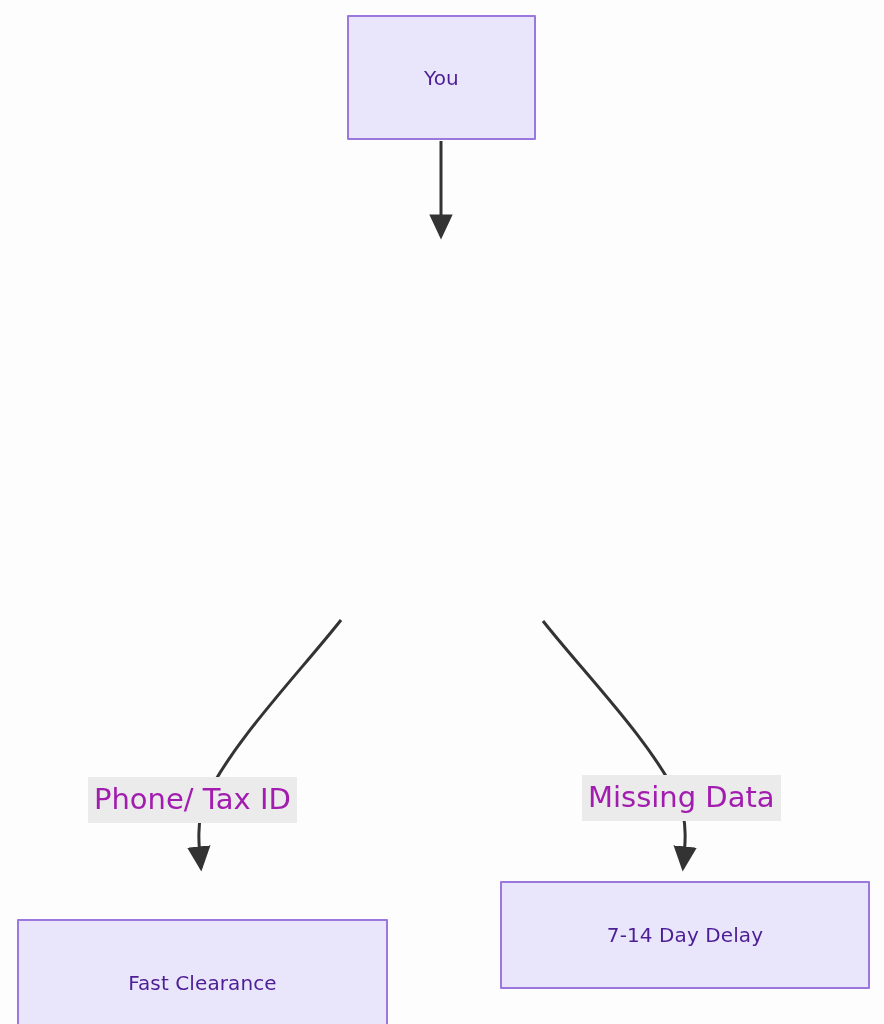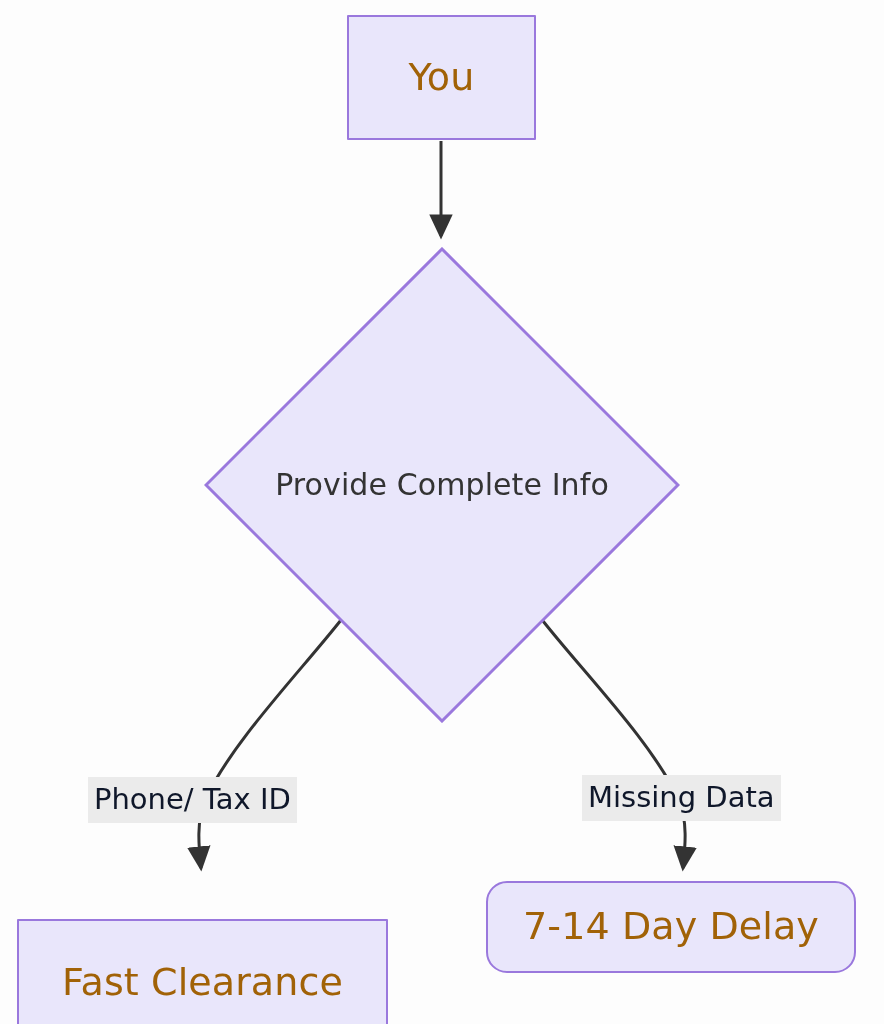--- a/index.html
+++ b/index.html
@@ -36,47 +36,46 @@
     position: absolute;
     box-sizing: border-box;
     background: #e9e6fb;
     border: 2px solid #9a78dd;
     border-radius: 1px;
     display: flex;
     align-items: center;
     justify-content: center;
   }
   .node-rect .node-label {
-    color: #a16207;
-    font-size: 38px;
+    color: #4c1d95;
+    font-size: 20px;
     line-height: 1.2;
     letter-spacing: 0.1px;
     white-space: nowrap;
     text-align: left;
   }
 
   #node-you {
     left: 347px;
     top: 15px;
     width: 189px;
     height: 125px;
   }
   #node-fast-clearance {
     left: 17px;
     top: 881px;
     width: 371px;
     height: 128px;
     margin-top: 38px;
   }
   #node-delay {
-    left: 486px;
+    left: 500px;
     top: 881px;
     width: 370px;
-    height: 92px;
-    border-radius: 21px;
+    height: 108px;
   }
 
   
   #node-decision {
     position: absolute;
     left: 204px;
     top: 247px;
     width: 476px;
     height: 476px;
   }
@@ -100,21 +99,21 @@
     font-size: 30px;
     line-height: 1.2;
     white-space: nowrap;
     letter-spacing: 0.1px;
   }
 
   
   .edge-label {
     position: absolute;
     background: #ebebeb;
-    color: #0f172a;
+    color: #a21caf;
     font-size: 29px;
     line-height: 1.25;
     white-space: nowrap;
     padding: 4px 6px 6px 6px;
     text-align: center;
   }
   #edge-label-left {
     left: 88px;
     top: 777px;
   }
@@ -139,26 +138,20 @@
 
     <path d="M341,620 C300,672 232,742 205,800 C196,822 199,848 201,868" fill="none" stroke="#333333" stroke-width="3" marker-end="url(#arrowhead)"></path>
 
     <path d="M543,621 C584,673 652,742 679,800 C688,822 685,848 683,868" fill="none" stroke="#333333" stroke-width="3" marker-end="url(#arrowhead)"></path>
   </svg>
 
   <div class="node-rect" id="node-you">
     <span class="node-label">You</span>
   </div>
 
-  <div id="node-decision">
-    <svg class="diamond-shape" viewBox="0 0 476 476" width="476" height="476" xmlns="http://www.w3.org/2000/svg">
-      <polygon points="238,2 474,238 238,474 2,238" fill="#e9e6fb" stroke="#9a78dd" stroke-width="3" stroke-linejoin="miter"></polygon>
-    </svg>
-    <span class="node-label">Provide Complete Info</span>
-  </div>
 
   <div class="node-rect" id="node-fast-clearance">
     <span class="node-label">Fast Clearance</span>
   </div>
 
   <div class="node-rect" id="node-delay">
     <span class="node-label">7-14 Day Delay</span>
   </div>
 
   <div class="edge-label" id="edge-label-left">Phone/ Tax ID</div>

